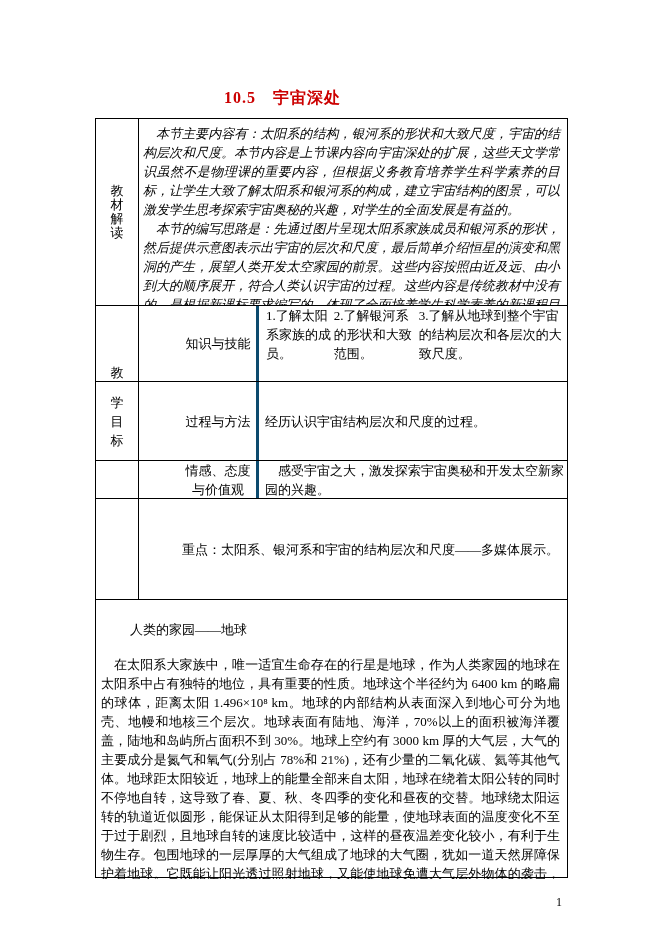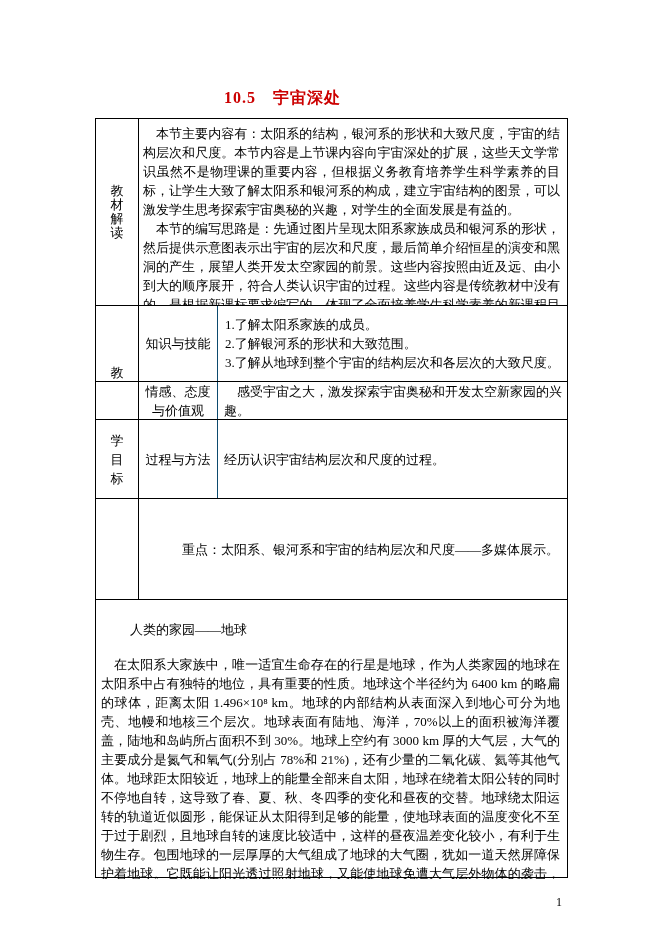--- a/index.html
+++ b/index.html
@@ -22,28 +22,29 @@
   .trow{display:flex;flex-direction:row;box-sizing:border-box;border-top:1px solid #000;}
   .trow.first{border-top:none;}
   .label-cell{
     width:43px;flex:0 0 43px;border-right:1px solid #000;box-sizing:border-box;
     display:flex;align-items:center;justify-content:center;
   }
   .label-cell.bottom{align-items:flex-end;padding-bottom:1px;}
   .vtext{width:15px;word-break:break-all;line-height:14px;text-align:center;font-size:13px;}
   .vtext.tight{line-height:19px;}
   .sublabel-cell{
-    width:79px;flex:0 0 79px;border-right:1px solid #0c4a6e;box-sizing:border-box;
+    width:79px;flex:0 0 79px;border-right:3px solid #0c4a6e;box-sizing:border-box;
     display:flex;align-items:center;justify-content:center;text-align:center;
     padding:0 1px;
+    margin-left:41px;
   }
   .content-cell{flex:1;box-sizing:border-box;overflow:hidden;}
-  .para-block{padding:5px 7px 0 4px;}
+  .para-block{padding:5px 7px 0 4px;font-style:italic;}
   .para{ text-indent:1em;text-align:justify;margin:0;}
-  .list-cell{display:flex;flex-direction:column;justify-content:center;padding-left:7px;}
+  .list-cell{display:flex;flex-direction:row;justify-content:center;padding-left:7px;}
   .list-line{text-align:left;}
   .single-center{display:flex;flex-direction:column;justify-content:center;padding-left:6px;}
   .indent1{text-indent:1em;}
   .kp-cell{display:flex;flex-direction:column;justify-content:center;padding-left:14px;padding-right:8px;}
   .ext-cell{padding:4px 7px 0 5px;}
   .ext-heading{text-indent:1em;margin:16px;}
   .ext-body{text-indent:1em;text-align:justify;margin:0;}
   .page-number{
     position:absolute;left:548px;top:893px;width:14px;height:18px;
     font-size:12px;text-align:right;
@@ -80,35 +81,35 @@
         <div class="vtext">教</div>
       </div>
       <div class="sublabel-cell">知识与技能</div>
       <div class="content-cell list-cell">
         <div class="list-line">1.了解太阳系家族的成员。</div>
         <div class="list-line">2.了解银河系的形状和大致范围。</div>
         <div class="list-line">3.了解从地球到整个宇宙的结构层次和各层次的大致尺度。</div>
       </div>
     </div>
 
-    <div class="trow r4">
-      <div class="label-cell"></div>
-      <div class="sublabel-cell">情感、态度与价值观</div>
-      <div class="content-cell single-center">
-        <div class="indent1">感受宇宙之大，激发探索宇宙奥秘和开发太空新家园的兴趣。</div>
-      </div>
-    </div>
-
     <div class="trow r3">
       <div class="label-cell">
         <div class="vtext tight">学目标</div>
       </div>
       <div class="sublabel-cell">过程与方法</div>
       <div class="content-cell single-center">
         <div>经历认识宇宙结构层次和尺度的过程。</div>
+      </div>
+    </div>
+
+    <div class="trow r4">
+      <div class="label-cell"></div>
+      <div class="sublabel-cell">情感、态度与价值观</div>
+      <div class="content-cell single-center">
+        <div class="indent1">感受宇宙之大，激发探索宇宙奥秘和开发太空新家园的兴趣。</div>
       </div>
     </div>
 
     <div class="trow r5">
       <div class="label-cell"></div>
       <div class="content-cell kp-cell">
         <div>重点：太阳系、银河系和宇宙的结构层次和尺度——多媒体展示。</div>
       </div>
     </div>
 

